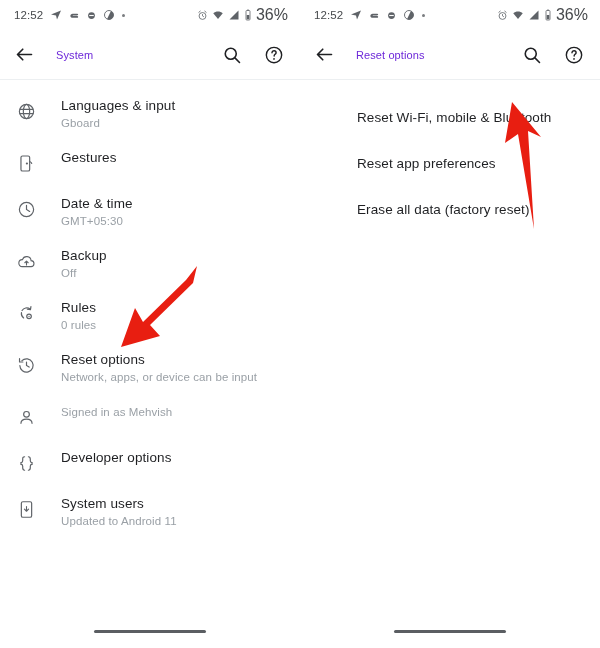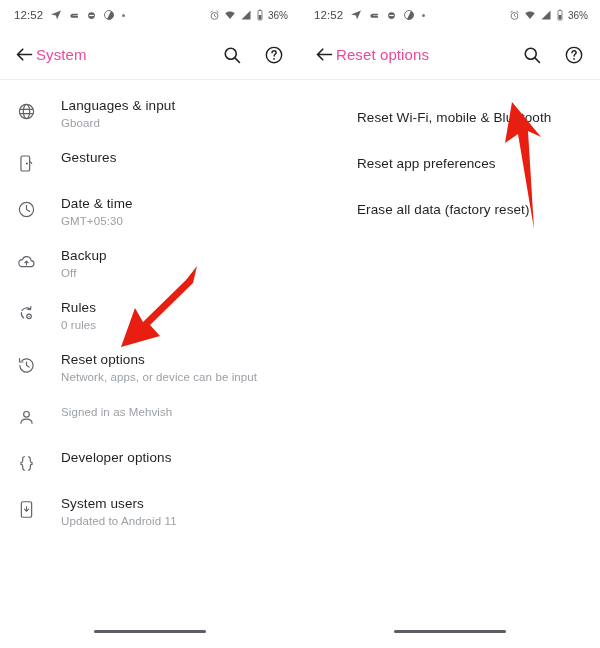--- a/index.html
+++ b/index.html
@@ -13,31 +13,31 @@
 
   
   .statusbar{
     height:30px;display:flex;
     padding:0 12px 0 14px;box-sizing:border-box;
     color:#5c5f62;
   }
   .sb-left{display:flex;align-items:center;gap:7px;}
   .sb-right{display:flex;align-items:center;gap:4px;margin-left:auto;}
   .sb-time{font-size:11.5px;letter-spacing:.1px;color:#46494c;}
-  .sb-pct{font-size:10px;color:#46494c;margin-left:0;}
+  .sb-pct{font-size:16px;color:#46494c;margin-left:0;}
   .sb-ico{display:block;}
   .sb-dot{width:3px;height:3px;border-radius:50%;background:#7a7d80;}
 
   
   .appbar{
     height:49px;display:flex;align-items:center;
     padding:0 14px 0 12px;box-sizing:border-box;
   }
   .appbar-title{
-    font-size:15px;color:#ec4899;letter-spacing:.1px;
+    font-size:11px;color:#6d28d9;margin-left:20px;letter-spacing:.1px;
   }
   .ab-actions{margin-left:auto;display:flex;align-items:center;gap:18px;}
   .icon-btn{width:24px;height:24px;display:flex;align-items:center;justify-content:center;cursor:pointer;}
   .divider{height:1px;background:#eceff1;width:100%;}
 
   
   .list{padding-top:8px;}
   .row{
     display:flex;align-items:flex-start;
     min-height:46px;padding:9px 14px 9px 14px;box-sizing:border-box;

